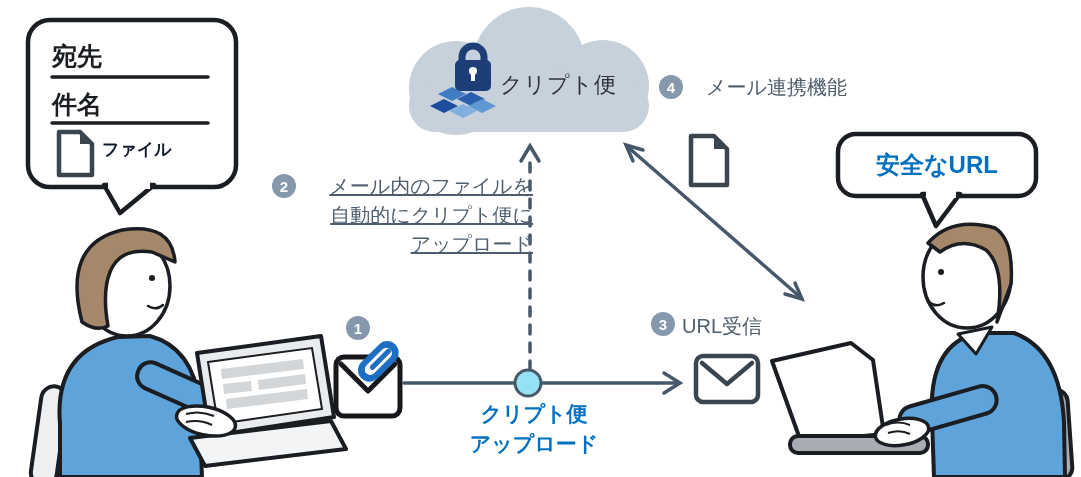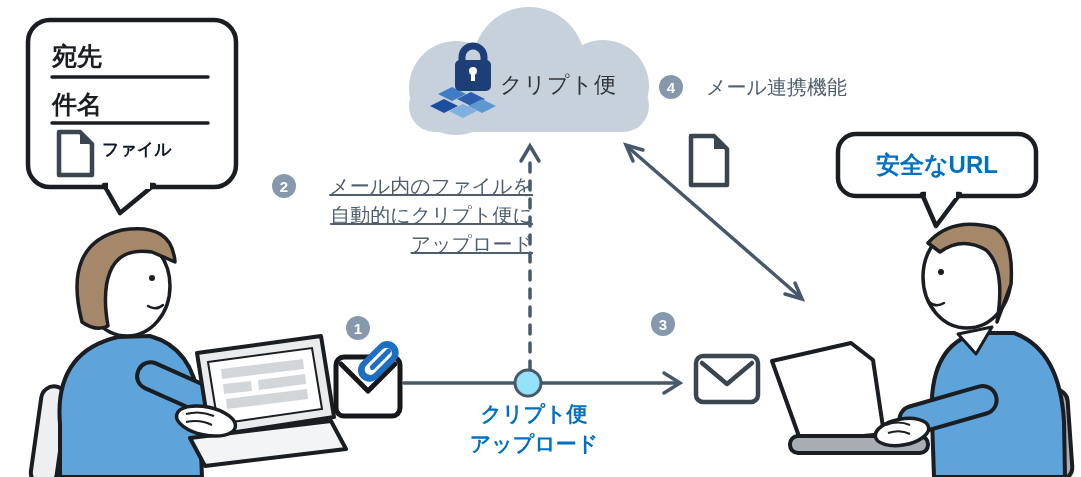--- a/index.html
+++ b/index.html
@@ -160,20 +160,21 @@
   </div>
   <div class="t step-block right-align" style="left:293px;top:172px;width:240px;">
     <div>メール内のファイルを</div>
     <div>自動的にクリプト便に</div>
     <div>アップロード</div>
   </div>
 
   <div class="badge" style="left:651px;top:312px;">
     <span>3</span>
   </div>
+  <div class="t step-label" style="left:682px;top:313px;">URL受信</div>
 
   <div class="badge" style="left:659px;top:75px;">
     <span>4</span>
   </div>
   <div class="t step-block" style="left:692px;top:73px;line-height:28px;">
     <div class="indent">メール連携機能</div>
   </div>
 
   <div class="t caption" style="left:428px;top:399px;width:212px;">
     <div>クリプト便</div>

